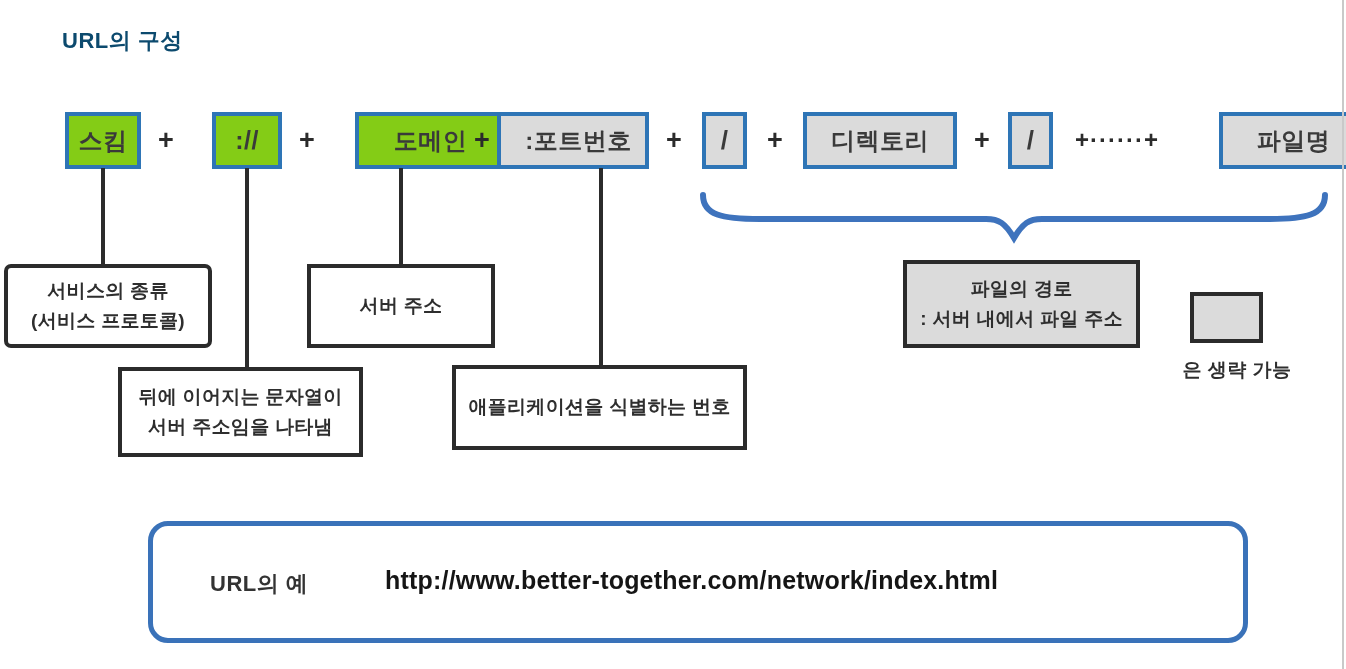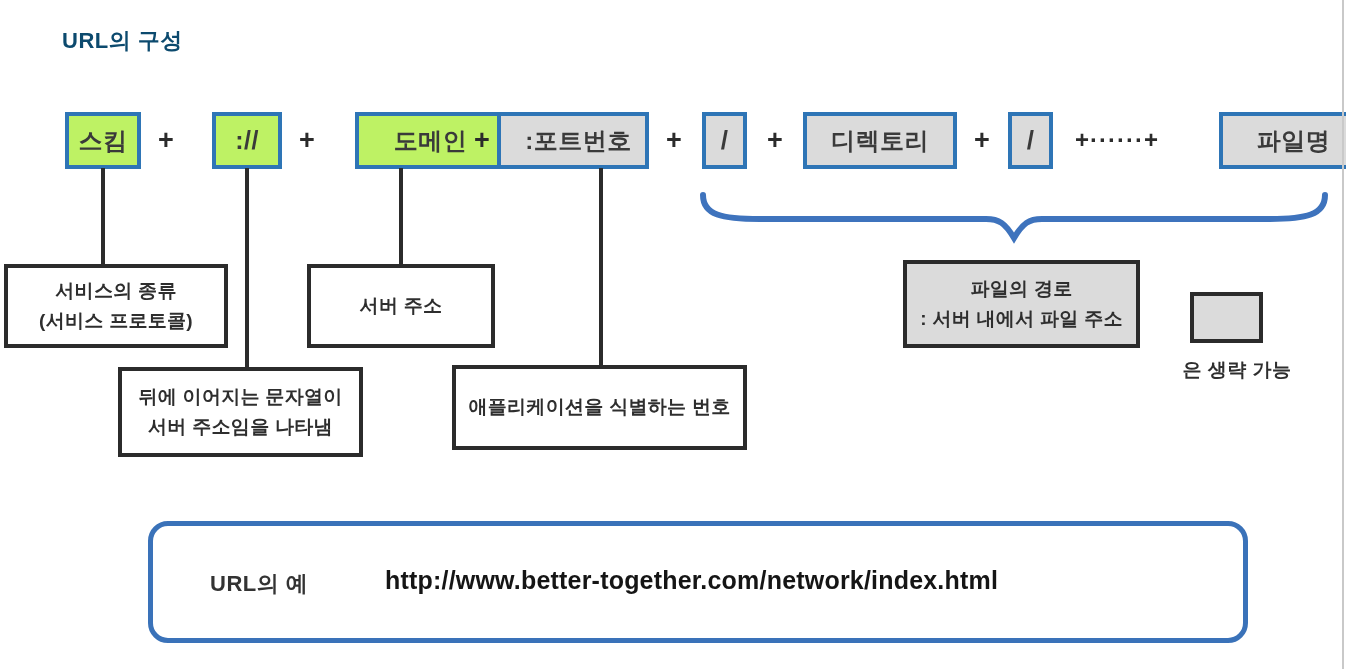--- a/index.html
+++ b/index.html
@@ -4,21 +4,21 @@
 <style>
   html,body{margin:0;padding:0;background:#ffffff;}
   #canvas{
     position:relative;width:1346px;height:669px;background:#ffffff;overflow:hidden;
     font-family:"Liberation Sans", sans-serif;
   }
   
   .title{position:absolute;left:62px;top:26px;font-size:22px;font-weight:700;color:#0c4a6e;letter-spacing:.5px;}
   
   .ubox{position:absolute;top:112px;height:57px;box-sizing:border-box;border:4px solid #2E75B6;
-        background:#bef264;display:flex;align-items:center;justify-content:center;
+        background:#84cc16;display:flex;align-items:center;justify-content:center;
         font-size:24px;font-weight:600;color:#3a3a3a;letter-spacing:.5px;}
   .ubox.optional{background:#DBDBDB;}
   .b0{left:65px;width:76px;}
   .b1{left:212px;width:70px;font-size:25px;}
   .b2{left:355px;width:151px;font-family:Liberation Mono, monospace;}
   .b3{left:497px;width:152px;padding-left:11px;}
   .b4{left:702px;width:45px;font-size:26px;}
   .b5{left:803px;width:154px;}
   .b6{left:1008px;width:45px;font-size:26px;}
   .b7{left:1187px;width:149px;margin-left:32px;}
@@ -31,21 +31,21 @@
   
   .vline{position:absolute;width:4px;background:#2b2b2b;}
   .l0{left:101px;top:168px;height:97px;}
   .l1{left:245px;top:168px;height:200px;}
   .l2{left:399px;top:168px;height:97px;}
   .l3{left:599px;top:168px;height:198px;}
   
   .ebox{position:absolute;box-sizing:border-box;border:4px solid #2b2b2b;background:#ffffff;
         display:flex;flex-direction:column;align-items:center;justify-content:center;
         font-size:19px;font-weight:600;color:#2e2e2e;line-height:1.6;text-align:center;letter-spacing:.3px;}
-  .e0{left:4px;top:264px;width:224px;height:84px;}
+  .e0{left:4px;top:264px;width:208px;height:84px;border-radius:7px;}
   .e1{left:307px;top:264px;width:188px;height:84px;}
   .e2{left:118px;top:367px;width:245px;height:90px;}
   .e3{left:452px;top:365px;width:295px;height:85px;}
   .e4{left:903px;top:260px;width:237px;height:88px;background:#DBDBDB;}
   
   .brace{position:absolute;left:698px;top:190px;width:632px;height:58px;}
   
   .lgbox{position:absolute;left:1190px;top:292px;width:73px;height:51px;box-sizing:border-box;
          border:4px solid #2b2b2b;background:#DBDBDB;}
   .lgtext{position:absolute;left:1152px;top:357px;width:170px;text-align:center;

